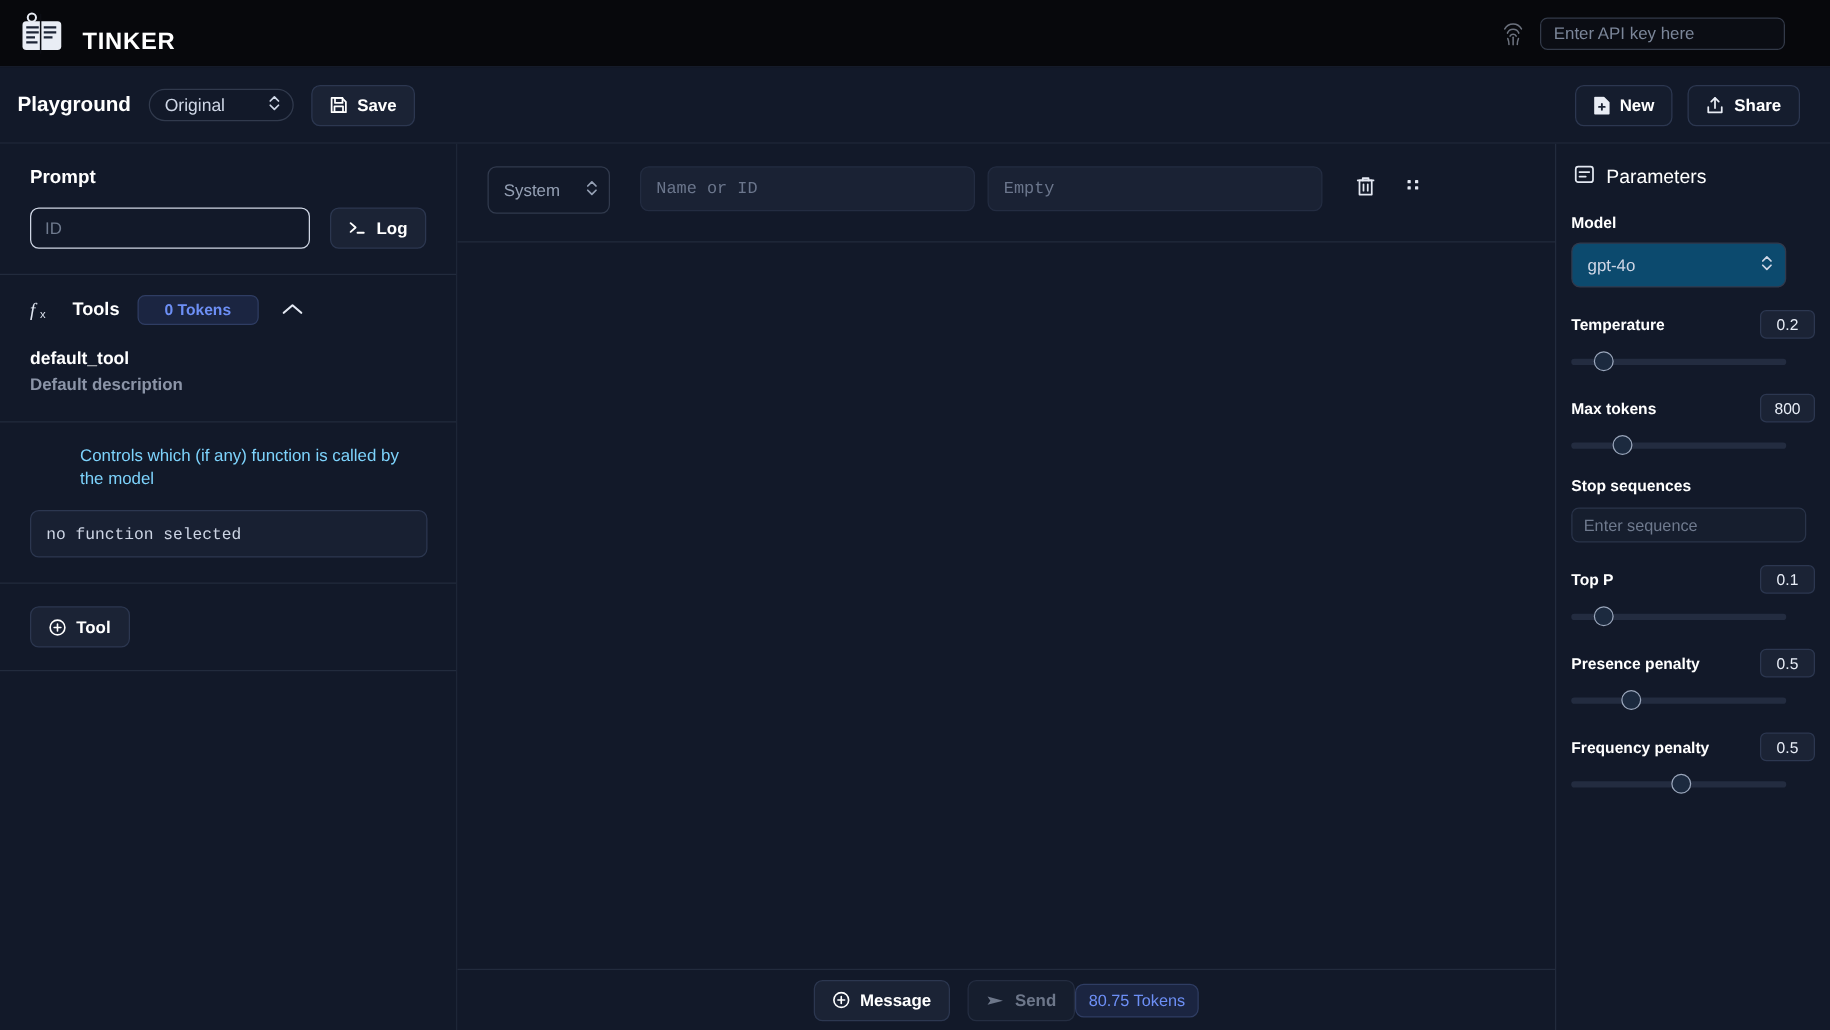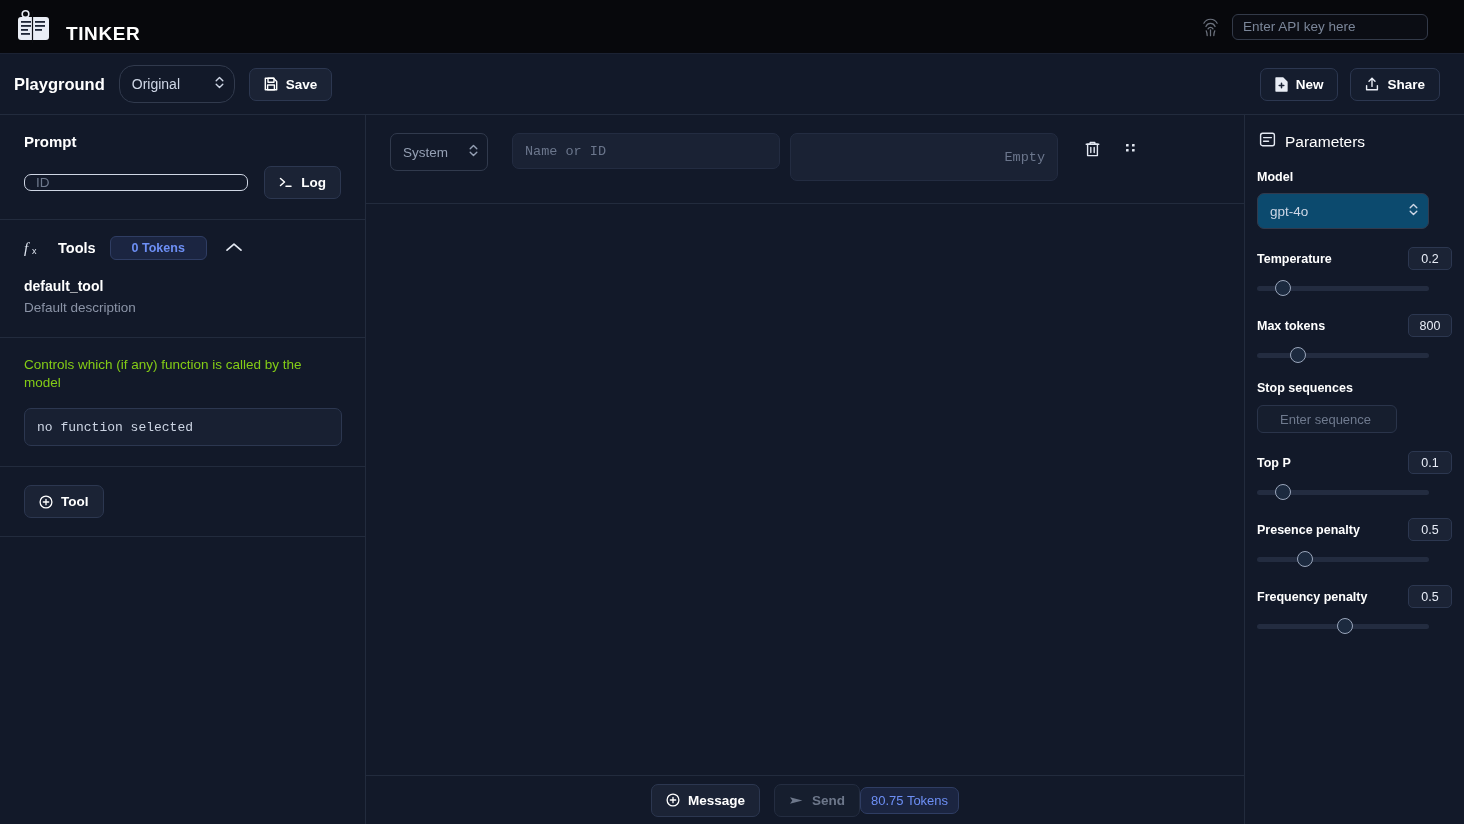--- a/index.html
+++ b/index.html
@@ -47,21 +47,21 @@
     border-bottom: 1px solid #222b3d;
     display: flex; align-items: center; justify-content: space-between;
     padding: 0 24px 0 14px;
   }
   .toolbar-left { display: flex; align-items: center; gap: 14px; }
   .toolbar-right { display: flex; align-items: center; gap: 12px; }
   .page-title { font-size: 16.5px; font-weight: bold; color: #ffffff; }
 
   .select-box {
     position: relative;
-    height: 38px; width: 116px;
+    height: 26px; width: 116px;
     background: #121929;
     border: 1px solid #313a4d;
     border-radius: 15px;
     display: flex; align-items: center;
     padding: 0 26px 0 12px;
     font-size: 14px; color: #cfd7e6;
     cursor: pointer;
   }
   .select-box .chev { position: absolute; right: 9px; top: 50%; transform: translateY(-50%); }
 
@@ -86,21 +86,21 @@
   .sidebar {
     width: 366px; flex: 0 0 366px;
     background: #121929;
     border-right: 1px solid #222b3d;
     display: flex; flex-direction: column;
   }
   .sb-section { padding: 18px 24px 20px 24px; border-bottom: 1px solid #222b3d; }
   .sb-title { font-size: 15px; font-weight: bold; color: #ffffff; margin-bottom: 16px; }
   .prompt-row { display: flex; align-items: center; gap: 16px; }
   .id-input {
-    flex: 1; height: 17px;
+    flex: 1; height: 33px;
     background: #121929;
     border: 1px solid #cfd6e4;
     border-radius: 7px;
     color: #e8edf7;
     font-size: 13.5px; padding: 0 11px;
     outline: none;
     font-family: "Liberation Sans", sans-serif;
   }
   .id-input::placeholder { color: #6f7a8e; }
 
@@ -111,23 +111,23 @@
   .fx-icon { width: 20px; height: 18px; display: block; }
   .tools-label { font-size: 14.5px; font-weight: bold; color: #ffffff; }
   .badge {
     background: #1b2541; border: 1px solid #2f3d63; border-radius: 6px;
     color: #6d8ff5; font-size: 12.5px; font-weight: bold;
     padding: 4px 21px;
   }
   .collapse-btn { background: none; border: none; cursor: pointer; padding: 4px; display: flex; }
   .tool-entry { padding: 18px 24px 22px 24px; border-bottom: 1px solid #222b3d; }
   .tool-name { font-size: 14px; font-weight: bold; color: #ffffff; margin-bottom: 6px; }
-  .tool-desc { font-size: 13.5px; color: #8b94a7; }
-
-  .tc-desc { font-size: 13.5px; color: #84cc16; line-height: 1.35; margin-bottom: 16px; }
+  .tool-desc { font-size: 13.5px; color: #8b94a7; font-weight: bold; }
+
+  .tc-desc { font-size: 13.5px; color: #7dd3fc; line-height: 1.35; margin-bottom: 16px; margin-left: 40px; }
   .tc-field {
     width: 318px; height: 38px;
     background: #182032;
     border: 1px solid #2b3purple;
     border: 1px solid #2b3purple;
     border: 1px solid #2c3purple;
     border: 1px solid #2c3750;
     border-radius: 7px;
     display: flex; align-items: center; padding: 0 12px;
     font-family: "Liberation Mono", monospace;
@@ -159,21 +159,21 @@
     width: 100%; height: 36px;
     background: #1a2揃;
     background: #1a2234;
     border: 1px solid #232c41;
     border-radius: 7px;
     font-family: "Liberation Mono", monospace;
     font-size: 13.5px; color: #dde3ef;
     padding: 0 12px; outline: none;
   }
   .mono-input::placeholder { color: #6b7policies; color: #6b768c; }
-  .mono-input.tall { height: 48px; text-align: right; }
+  .mono-input.tall { height: 36px; }
   .msg-actions { display: flex; align-items: center; gap: 18px; padding-top: 5px; }
   .icon-btn { background: none; border: none; cursor: pointer; padding: 2px; display: flex; }
   .msg-spacer { flex: 1; }
 
   .center-footer {
     height: 49px; flex: 0 0 49px;
     border-top: 1px solid #222b3d;
     display: flex; align-items: center; justify-content: center;
     padding: 0 24px;
   }
@@ -202,24 +202,24 @@
   .model-select {
     position: relative;
     width: 172px; height: 36px;
     background: #0c4a6e; border: 1px solid #313a4d; border-radius: 7px;
     display: flex; align-items: center; padding: 0 26px 0 12px;
     font-size: 13.5px; color: #cfd7e6; cursor: pointer;
     margin-top: 9px;
   }
   .model-select .chev { position: absolute; right: 9px; top: 50%; transform: translateY(-50%); }
   .seq-input {
-    width: 140px; height: 28px;
+    width: 188px; height: 28px;
     background: #161e2e; border: 1px solid #2a3purple; border: 1px solid #2a344a;
     border-radius: 6px; color: #86efac;
-    font-size: 13px; padding: 0 22px; outline: none; margin-top: 10px;
+    font-size: 13px; padding: 0 9px; outline: none; margin-top: 10px;
     font-family: "Liberation Sans", sans-serif;
   }
   .seq-input::placeholder { color: #6f7a8e; }
 
   .slider { position: relative; width: 172px; height: 16px; cursor: pointer; }
   .slider .track {
     position: absolute; top: 6px; left: 0; width: 172px; height: 5px;
     background: #232c40; border-radius: 3px;
   }
   .slider .thumb {

